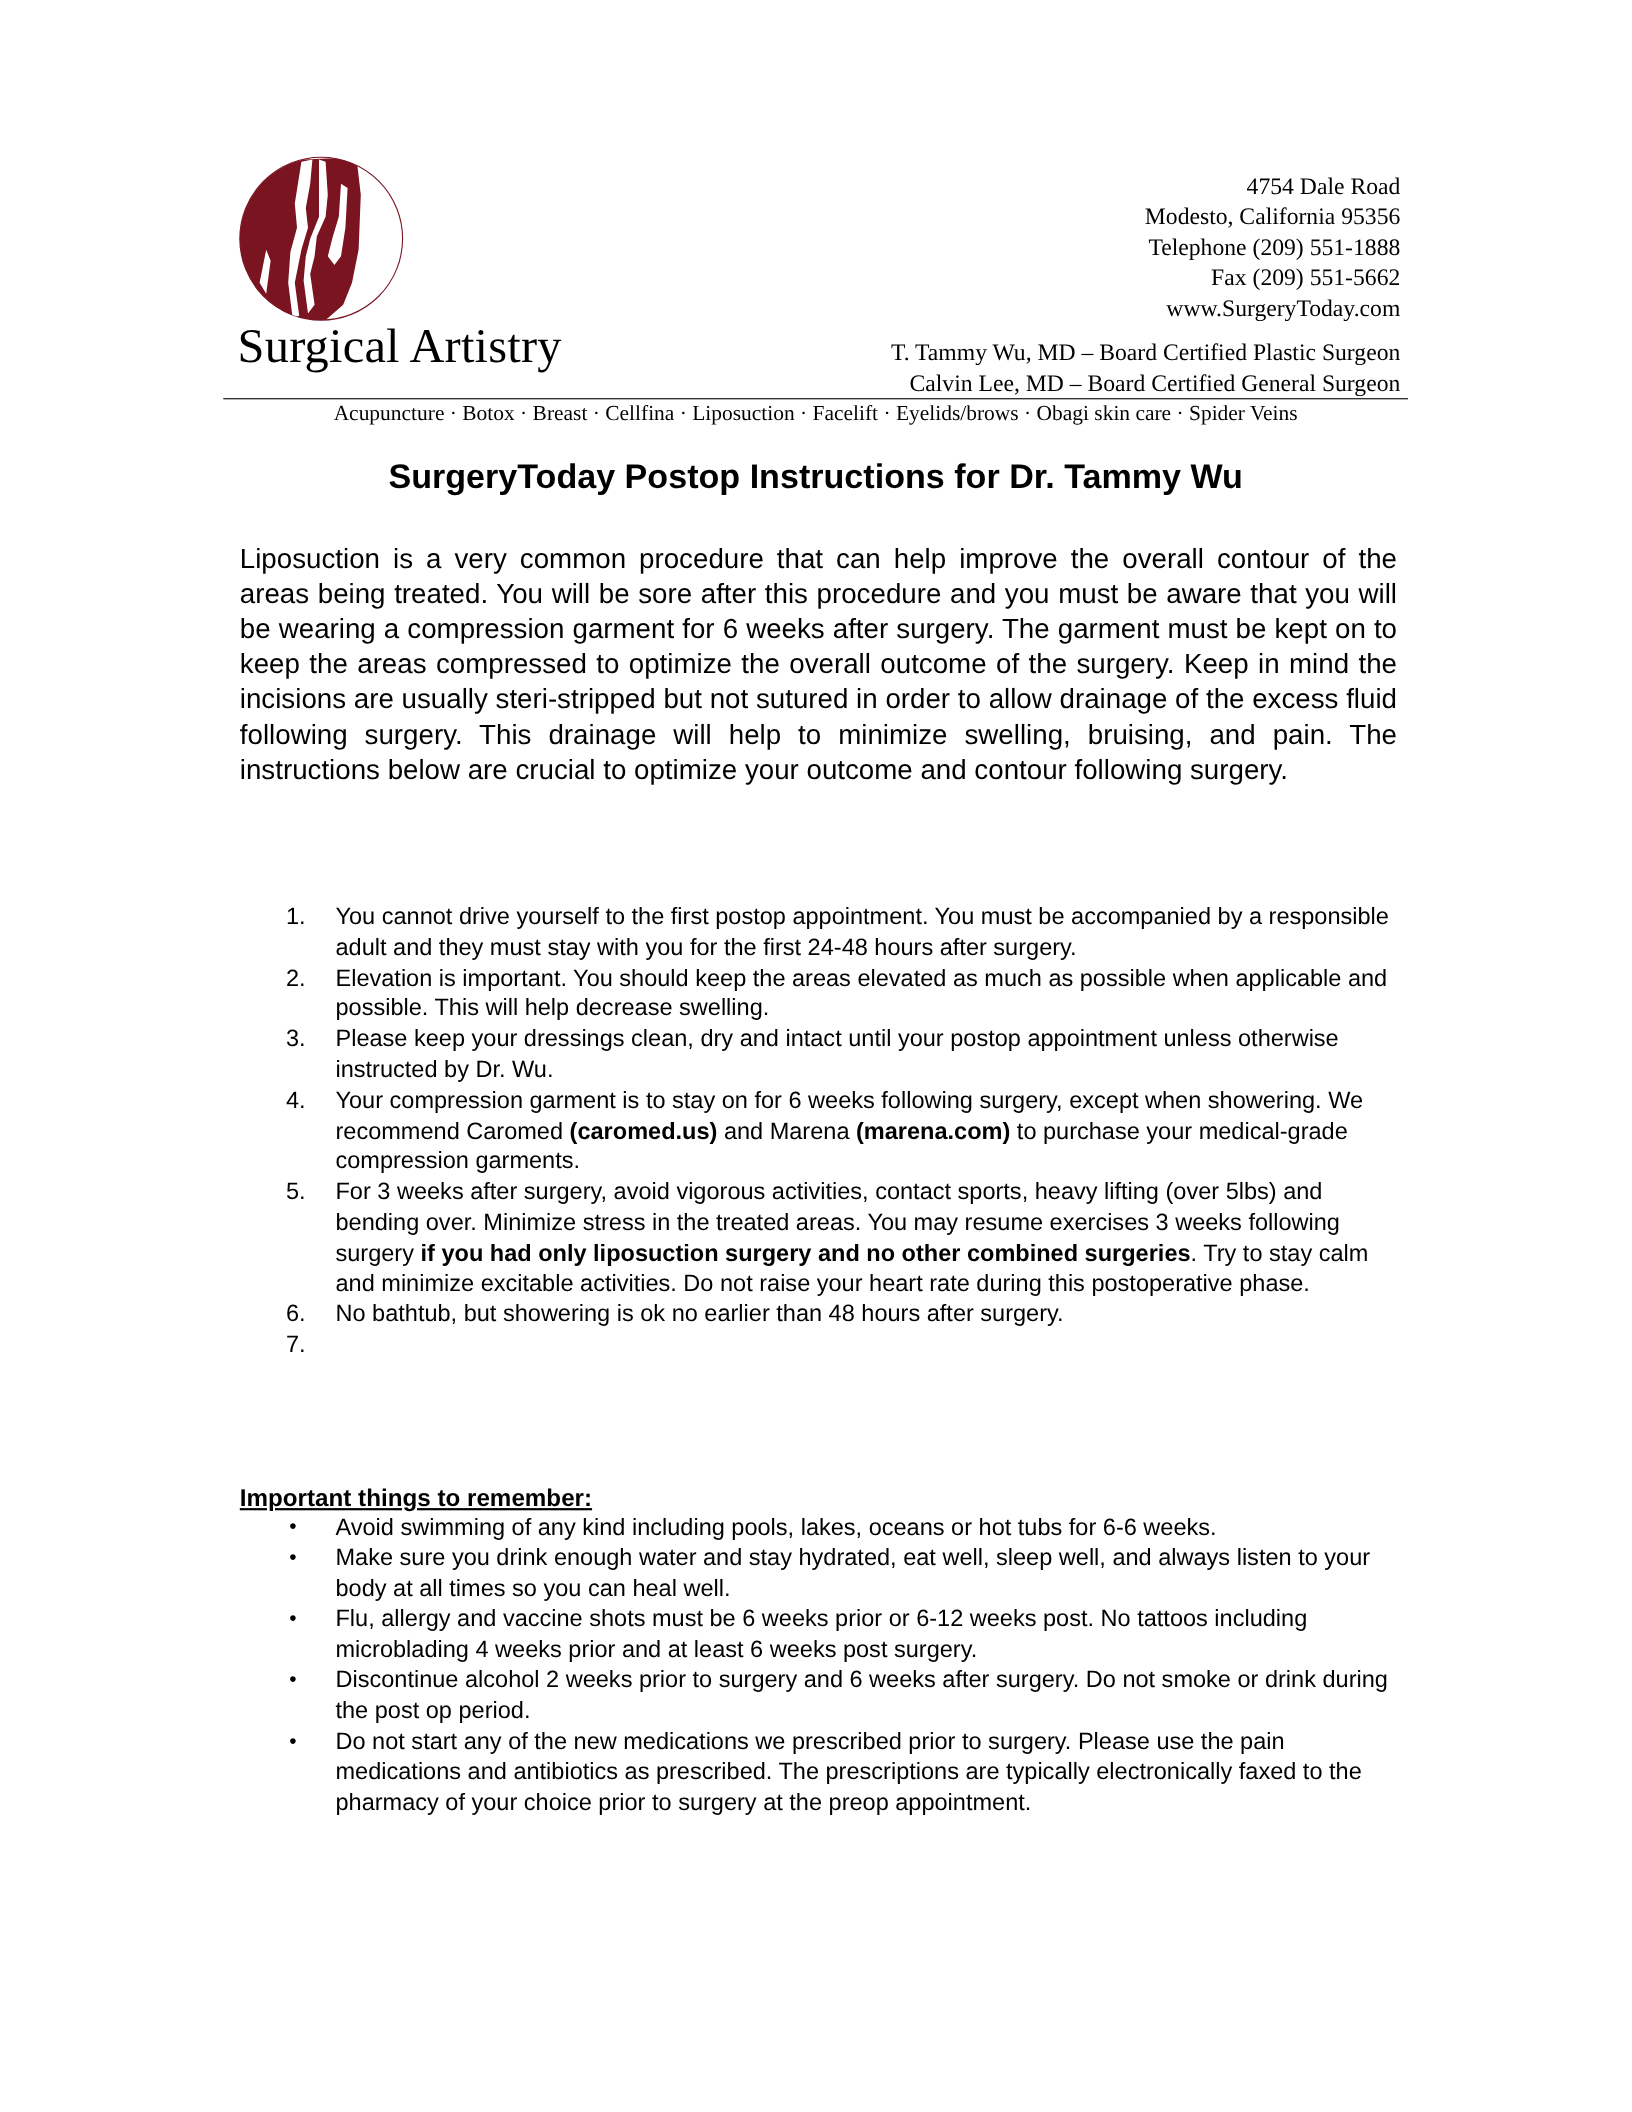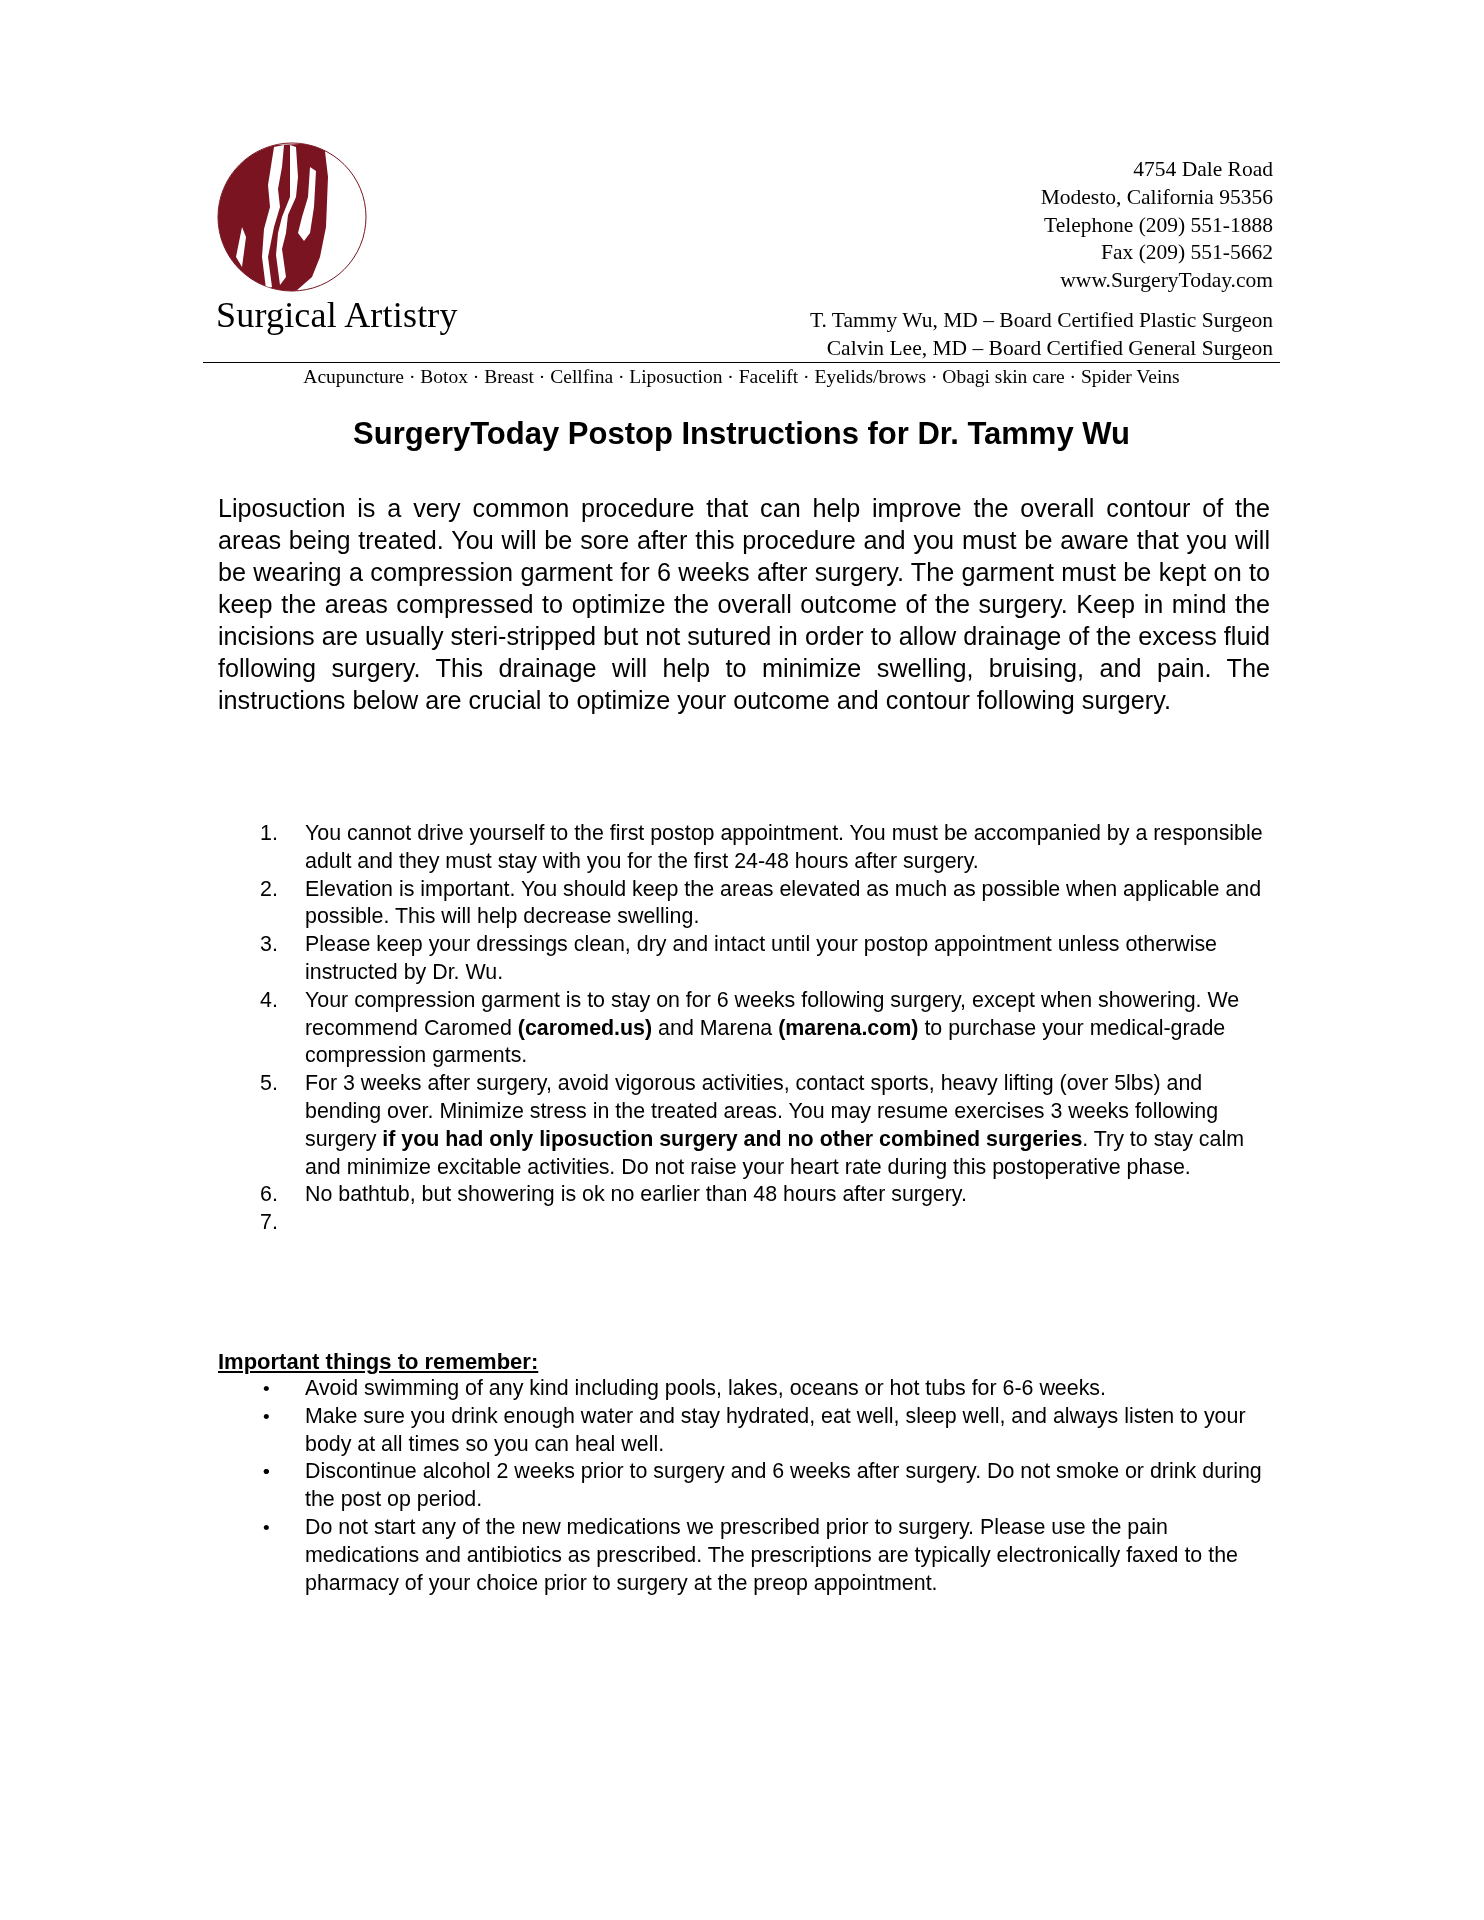--- a/index.html
+++ b/index.html
@@ -1,21 +1,21 @@
 <!DOCTYPE html>
 <html><head>
 <meta charset="utf-8">
 <style>
   html, body { margin: 0; padding: 0; background: #ffffff; }
   body { width: 1484px; height: 1920px; position: relative; overflow: hidden; color: #000; }
   .page { position: absolute; left: 0; top: 0; width: 1484px; height: 1920px; }
 
   
   .logo { position: absolute; left: 216px; top: 137px; width: 160px; height: 160px; }
-  .brand { position: absolute; left: 216px; top: 290px; font-family: "Liberation Serif", serif; font-size: 36px; line-height: 50px; letter-spacing: 0.2px; }
+  .brand { position: absolute; left: 216px; top: 290px; font-family: "Liberation Serif", serif; font-size: 44px; line-height: 50px; letter-spacing: 0.2px; }
   .address { position: absolute; right: 211px; top: 156px; text-align: right; font-family: "Liberation Serif", serif; font-size: 21.5px; line-height: 27.8px; }
   .address div { white-space: nowrap; }
   .doctors { position: absolute; right: 211px; top: 306px; text-align: right; font-family: "Liberation Serif", serif; font-size: 21.5px; line-height: 28px; }
   .doctors div { white-space: nowrap; }
   .rule { position: absolute; left: 203px; top: 362px; width: 1077px; height: 0; border-top: 1.5px solid #000; }
   .services { position: absolute; left: 203px; top: 365px; width: 1077px; text-align: center; font-family: "Liberation Serif", serif; font-size: 19.5px; line-height: 24px; white-space: nowrap; }
 
   
   .title { position: absolute; left: 203px; top: 414px; width: 1077px; text-align: center; font-family: "Liberation Sans", sans-serif; font-weight: bold; font-size: 31px; line-height: 40px; }
 
@@ -113,20 +113,21 @@
     <li>
       <span class="dot">•</span>
       <span>Avoid swimming of any kind including pools, lakes, oceans or hot tubs for 6-6 weeks.</span>
     </li>
     <li>
       <span class="dot">•</span>
       <span>Make sure you drink enough water and stay hydrated, eat well, sleep well, and always listen to your body at all times so you can heal well.</span>
     </li>
     <li>
       <span class="dot">•</span>
+      <span>Flu, allergy and vaccine shots must be 6 weeks prior or 6-12 weeks post. No tattoos including microblading 4 weeks prior and at least 6 weeks post surgery.</span>
     </li>
     <li>
       <span class="dot">•</span>
       <span>Discontinue alcohol 2 weeks prior to surgery and 6 weeks after surgery. Do not smoke or drink during the post op period.</span>
     </li>
     <li>
       <span class="dot">•</span>
       <span>Do not start any of the new medications we prescribed prior to surgery. Please use the pain medications and antibiotics as prescribed. The prescriptions are typically electronically faxed to the pharmacy of your choice prior to surgery at the preop appointment.</span>
     </li>
   </ul>

